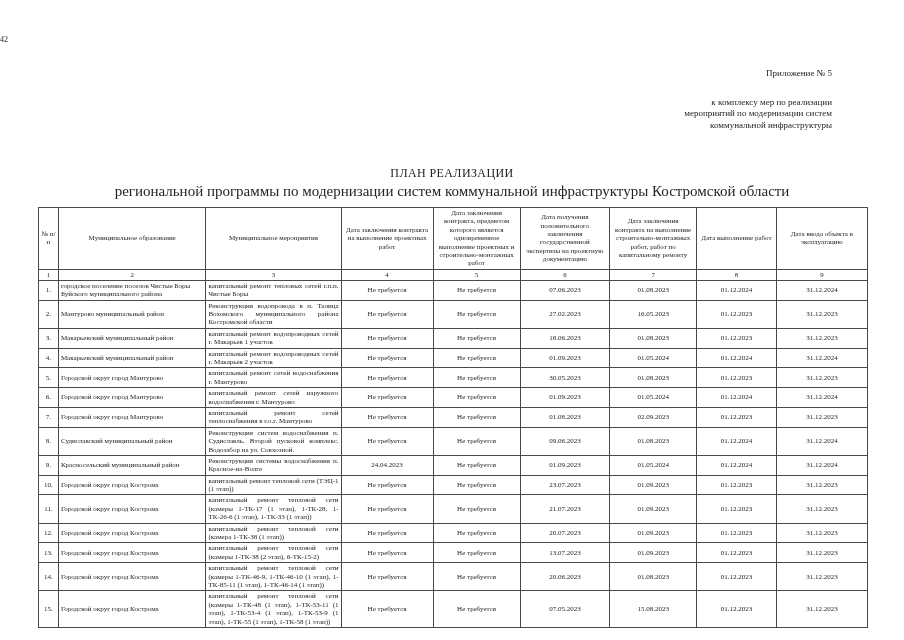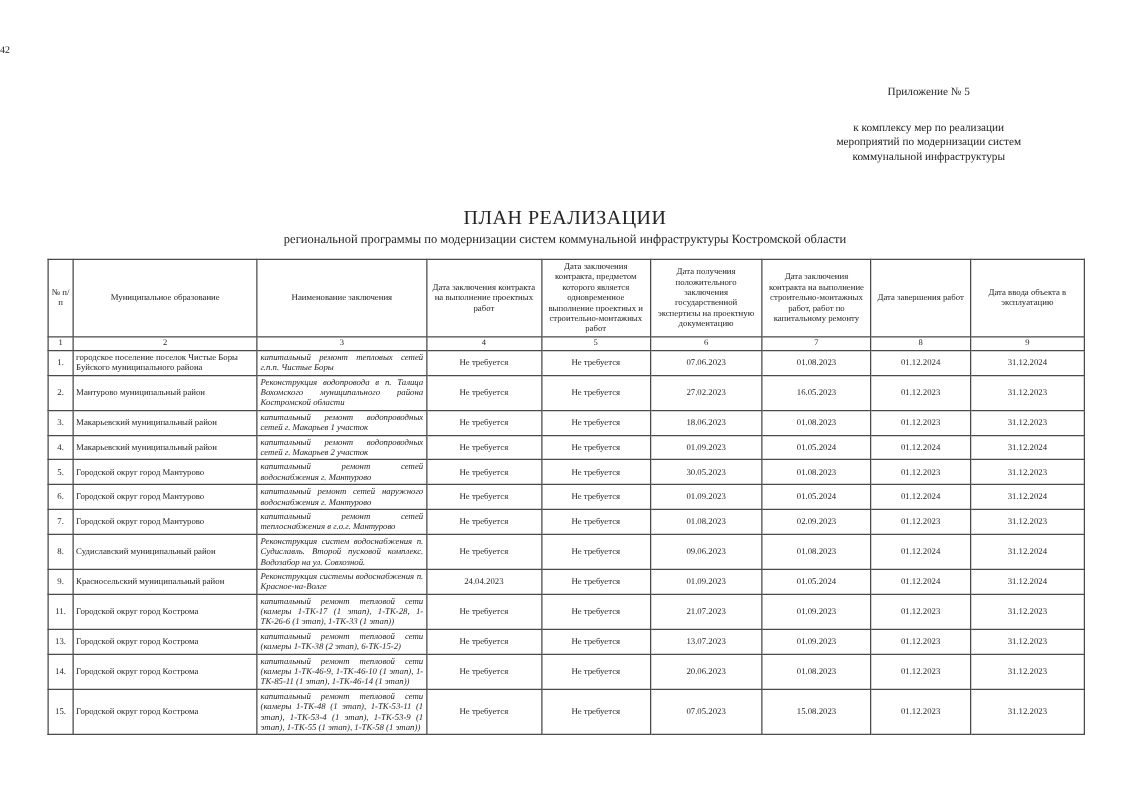--- a/index.html
+++ b/index.html
@@ -11,29 +11,29 @@
     font-family: "Liberation Serif", serif;
     color: #242424;
     overflow: hidden;
   }
   .page-number {
     position: absolute; top: 35px; left: 0; right: 0;
     text-align: left; font-size: 8px;
   }
   .appendix-block {
     position: absolute; top: 68px; right: 72px; width: 178px;
-    text-align: center; font-size: 9px; line-height: 11.5px;
+    text-align: right; font-size: 9px; line-height: 11.5px;
   }
   .appendix-title { margin-bottom: 17px; }
   .title-block {
     position: absolute; top: 166px; left: 0; right: 0;
     text-align: center;
   }
-  .plan-title { font-size: 16px; letter-spacing: 0.4px; }
-  .plan-subtitle { font-size: 10px; margin-top: 2px; }
+  .plan-title { font-size: 12px; letter-spacing: 0.4px; }
+  .plan-subtitle { font-size: 15px; margin-top: 2px; }
   .table-wrap {
     position: absolute; left: 38px; top: 207px; width: 830px;
   }
   table.plan {
     width: 100%;
     border-collapse: collapse;
     table-layout: fixed;
     font-size: 7px;
     line-height: 1.2;
     color: #242424;
@@ -42,21 +42,21 @@
     border: 1px solid #4a4a4a;
     padding: 1px 2px;
     vertical-align: middle;
     font-weight: normal;
     overflow: hidden;
   }
   th.hdr { text-align: center; padding: 3px 2px; }
   td.idx { text-align: center; padding: 0 2px; font-size: 6.8px; }
   td.c-num  { text-align: center; }
   td.c-muni { text-align: left; margin-left: 24px; }
-  td.c-act  { text-align: justify; font-style: italic; }
+  td.c-act  { text-align: justify; }
   td.c-date { text-align: center; }
   col.w1 { width: 2.4%; }  col.w2 { width: 17.8%; } col.w3 { width: 16.3%; }
   col.w4 { width: 11.1%; } col.w5 { width: 10.5%; } col.w6 { width: 10.8%; }
   col.w7 { width: 10.5%; } col.w8 { width: 9.6%; }  col.w9 { width: 11.0%; }
 </style>
 </head>
 <body>
 
 <div class="page-number">42</div>
 
@@ -82,26 +82,26 @@
         <col class="w5">
       <col class="w6">
         <col class="w7">
         <col class="w8">
         <col class="w9">
     </colgroup>
     <thead>
       <tr>
         <th class="hdr">№ п/п</th>
         <th class="hdr">Муниципальное образование</th>
-        <th class="hdr">Наименование заключения</th>
+        <th class="hdr">Муниципальное мероприятия</th>
         <th class="hdr">Дата заключения контракта на выполнение проектных работ</th>
         <th class="hdr">Дата заключения контракта, предметом которого является одновременное выполнение проектных и строительно-монтажных работ</th>
         <th class="hdr">Дата получения положительного заключения государственной экспертизы на проектную документацию</th>
         <th class="hdr">Дата заключения контракта на выполнение строительно-монтажных работ, работ по капитальному ремонту</th>
-        <th class="hdr">Дата завершения работ</th>
+        <th class="hdr">Дата выполнение работ</th>
         <th class="hdr">Дата ввода объекта в эксплуатацию</th>
       </tr>
       <tr>
         <td class="idx">1</td>
         <td class="idx">2</td>
         <td class="idx">3</td>
         <td class="idx">4</td>
         <td class="idx">5</td>
         <td class="idx">6</td>
         <td class="idx">7</td>
@@ -203,26 +203,48 @@
           <td class="c-muni">Красносельский муниципальный район</td>
           <td class="c-act">Реконструкция системы водоснабжения п. Красное-на-Волге</td>
           <td class="c-date">24.04.2023</td>
           <td class="c-date">Не требуется</td>
           <td class="c-date">01.09.2023</td>
           <td class="c-date">01.05.2024</td>
           <td class="c-date">01.12.2024</td>
           <td class="c-date">31.12.2024</td>
         </tr>
         <tr>
+          <td class="c-num">10.</td>
+          <td class="c-muni">Городской округ город Кострома</td>
+          <td class="c-act">капитальный ремонт тепловой сети (ТЭЦ-1 (1 этап))</td>
+          <td class="c-date">Не требуется</td>
+          <td class="c-date">Не требуется</td>
+          <td class="c-date">23.07.2023</td>
+          <td class="c-date">01.09.2023</td>
+          <td class="c-date">01.12.2023</td>
+          <td class="c-date">31.12.2023</td>
+        </tr>
+        <tr>
           <td class="c-num">11.</td>
           <td class="c-muni">Городской округ город Кострома</td>
           <td class="c-act">капитальный ремонт тепловой сети (камеры 1-ТК-17 (1 этап), 1-ТК-28, 1-ТК-26-6 (1 этап), 1-ТК-33 (1 этап))</td>
           <td class="c-date">Не требуется</td>
           <td class="c-date">Не требуется</td>
           <td class="c-date">21.07.2023</td>
+          <td class="c-date">01.09.2023</td>
+          <td class="c-date">01.12.2023</td>
+          <td class="c-date">31.12.2023</td>
+        </tr>
+        <tr>
+          <td class="c-num">12.</td>
+          <td class="c-muni">Городской округ город Кострома</td>
+          <td class="c-act">капитальный ремонт тепловой сети (камера 1-ТК-38 (1 этап))</td>
+          <td class="c-date">Не требуется</td>
+          <td class="c-date">Не требуется</td>
+          <td class="c-date">20.07.2023</td>
           <td class="c-date">01.09.2023</td>
           <td class="c-date">01.12.2023</td>
           <td class="c-date">31.12.2023</td>
         </tr>
         <tr>
           <td class="c-num">13.</td>
           <td class="c-muni">Городской округ город Кострома</td>
           <td class="c-act">капитальный ремонт тепловой сети (камеры 1-ТК-38 (2 этап), 6-ТК-15-2)</td>
           <td class="c-date">Не требуется</td>
           <td class="c-date">Не требуется</td>

